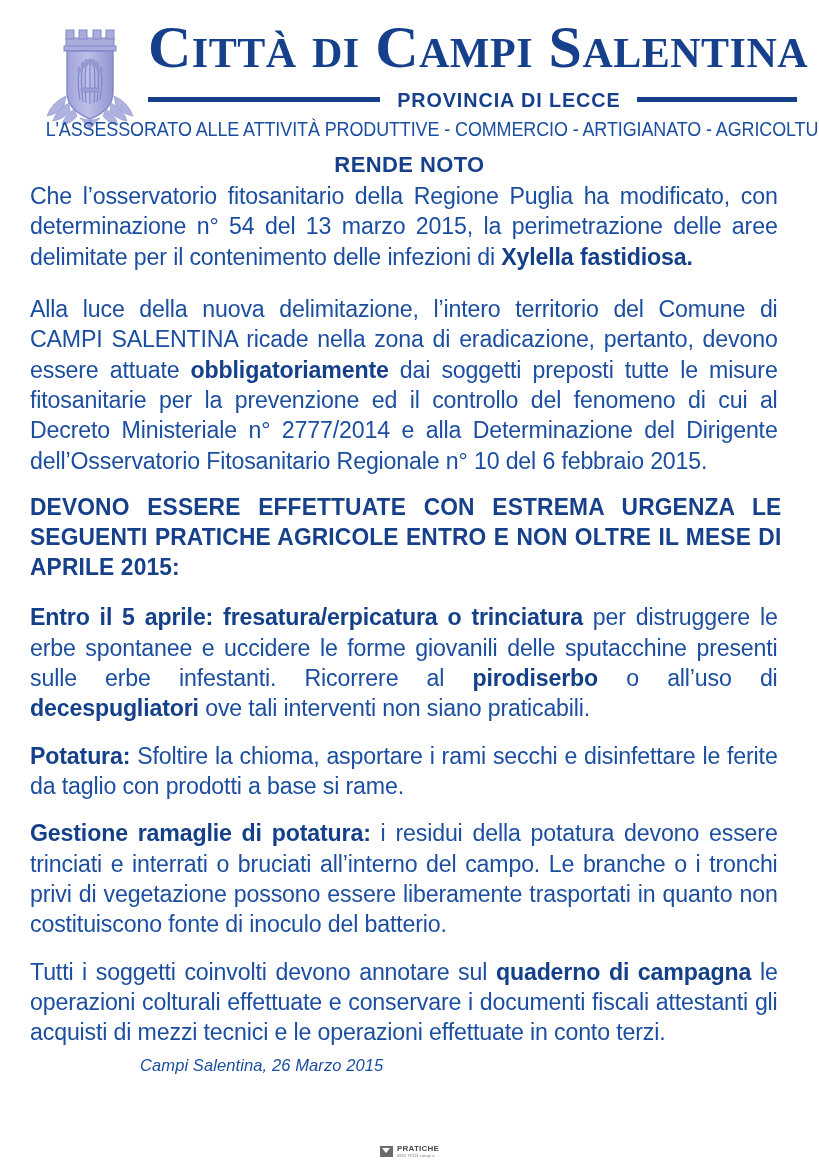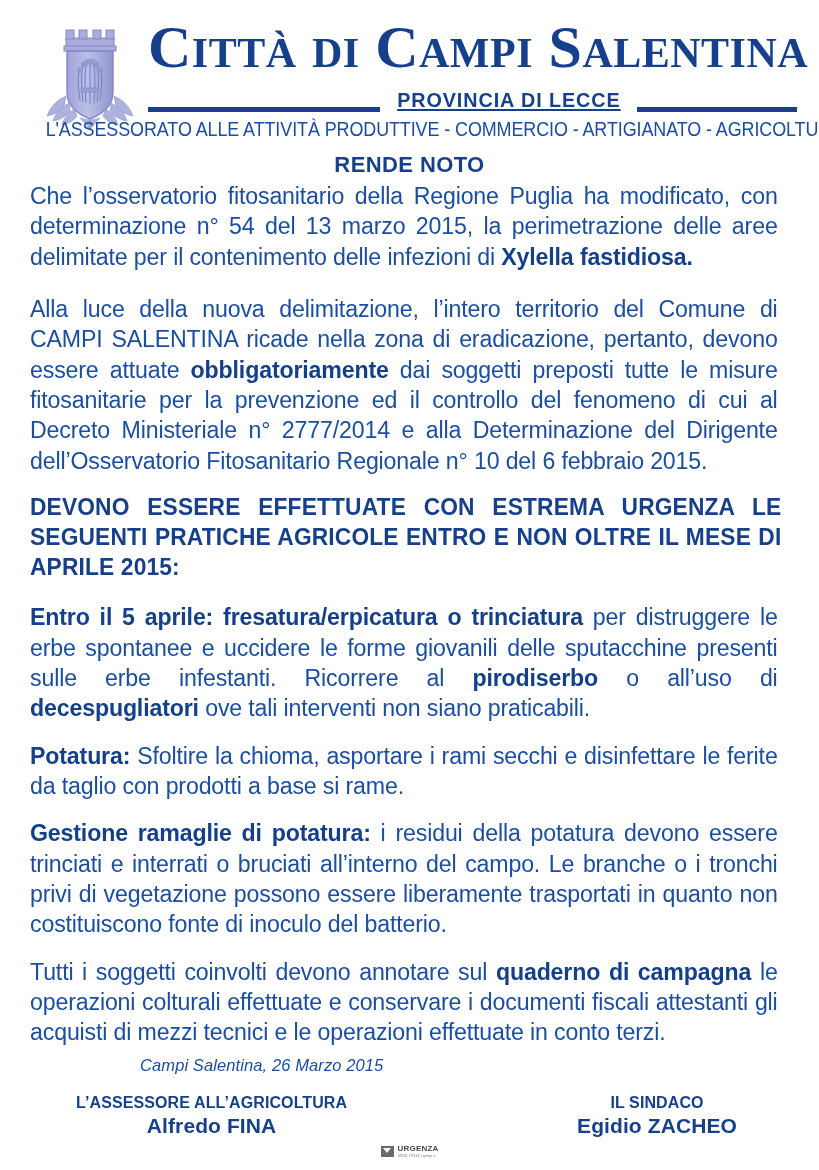--- a/index.html
+++ b/index.html
@@ -51,24 +51,23 @@
     line-height: 0.98;
     letter-spacing: 0.5px;
     white-space: nowrap;
     text-align: center;
     margin: 0;
     font-variant: small-caps;
     transform: scaleX(1.0);
   }
   .province-row {
     display: flex;
-    align-items: flex-end;
+    align-items: center;
     margin-top: 11px;
     gap: 10px;
-    text-decoration: underline;
   }
   .rule {
     height: 5px;
     background: #16408C;
     flex: 1 1 auto;
   }
   .rule-left { flex-grow: 1.45; }
   .rule-right { flex-grow: 1; }
   .province-text {
     font-family: "Liberation Sans", sans-serif;
@@ -312,33 +311,23 @@
     <p class="para"><b class="lead">Potatura:</b><span> Sfoltire la chioma, asportare i rami secchi e disinfettare le ferite da taglio con prodotti a base si rame.</span></p>
 
     <p class="para"><b class="lead">Gestione ramaglie di potatura:</b><span> i residui della potatura devono essere trinciati e interrati o bruciati all’interno del campo. Le branche o i tronchi privi di vegetazione possono essere liberamente trasportati in quanto non costituiscono fonte di inoculo del batterio.</span></p>
 
     <p class="para"><span>Tutti i soggetti coinvolti devono annotare sul </span><b>quaderno di campagna</b><span> le operazioni colturali effettuate e conservare i documenti fiscali attestanti gli acquisti di mezzi tecnici e le operazioni effettuate in conto terzi.</span></p>
   </div>
 
   <div class="footer">
     <div class="date-line">Campi Salentina, 26 Marzo 2015</div>
 
-    <div class="signatures">
-      <div class="sig">
-        <span class="sig-role">L’ASSESSORE ALL’AGRICOLTURA</span>
-        <span class="sig-name">Alfredo FINA</span>
-      </div>
-      <div class="sig">
-        <span class="sig-role">IL SINDACO</span>
-        <span class="sig-name">Egidio ZACHEO</span>
-      </div>
-    </div>
   </div>
 
   <div class="printer-mark">
     <span class="printer-logo"></span>
     <span class="printer-text">
-      <span class="printer-name">URGENZA</span>
+      <span class="printer-name">PRATICHE</span>
       <span class="printer-sub">0832 79114  campi s.</span>
     </span>
   </div>
 
 </div>
 
 </body></html>

